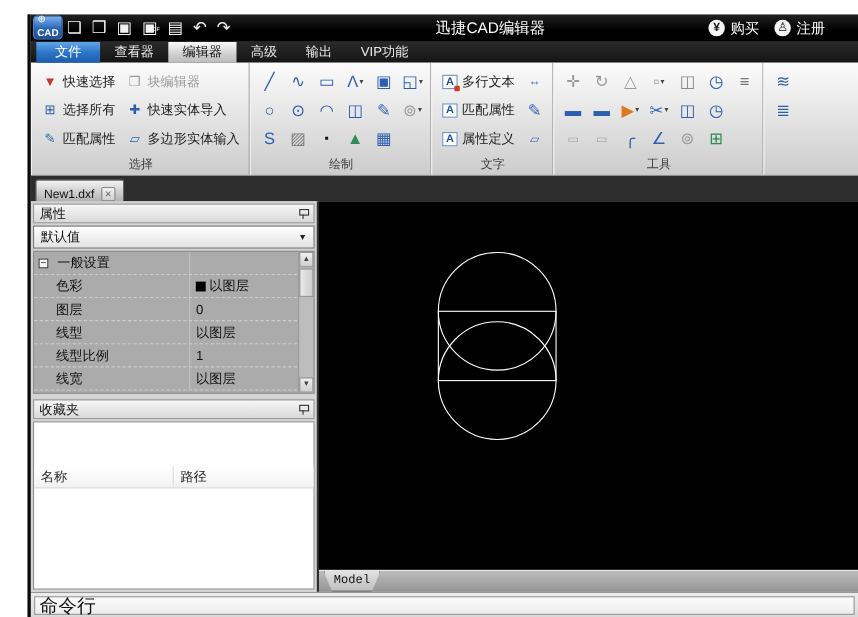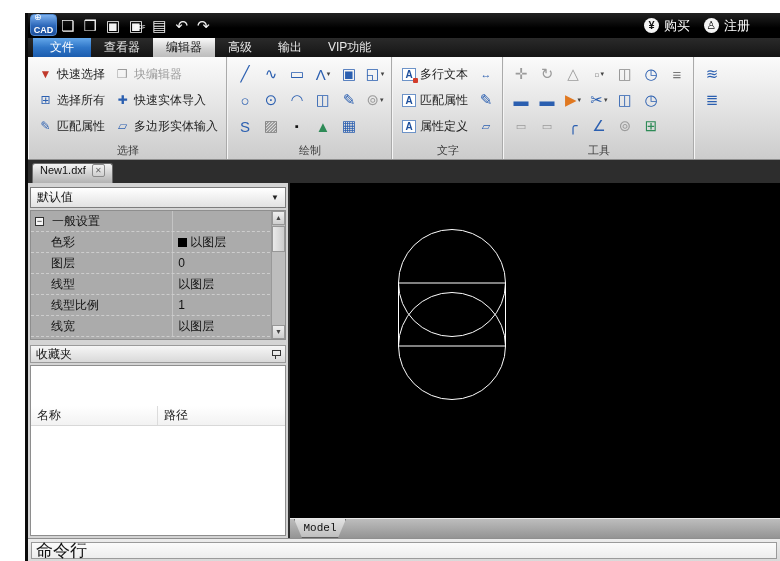--- a/index.html
+++ b/index.html
@@ -46,21 +46,21 @@
            font-size:15px; cursor:pointer; }
   .gicon.small { font-size:11px; }
   .gicon.disabled { cursor:default; }
   .drop { font-size:7px; color:#444; margin-left:1px; }
   .a-icon { display:inline-block; min-width:14px; height:13px; background:#fff; border:1px solid #6d93c8;
             color:#1d4f9c; font-size:10px; font-weight:bold; text-align:center; line-height:12px; position:relative; }
   .a-icon .badge { position:absolute; right:-3px; bottom:-3px; width:5px; height:5px; background:#d23c2a; border-radius:1px; }
 
   
   .tabbar { height:23px; background:#2d2d2d; display:flex; align-items:flex-end; padding-left:4px; }
-  .doc-tab { height:20px; display:flex; align-items:flex-start; gap:6px; padding:0 7px;
+  .doc-tab { height:20px; display:flex; align-items:flex-end; gap:6px; padding:0 7px;
              background:linear-gradient(#f4f4f4,#cfcfcf 55%,#b2b2b2);
              border:1px solid #6b6b6b; border-bottom:none; border-radius:3px 3px 0 0;
              font-size:11px; color:#111; cursor:pointer; }
   .tab-close { width:13px; height:13px; background:linear-gradient(#f2f2f2,#cfcfcf);
                border:1px solid #8a8a8a; border-radius:2px; font-size:8px; line-height:11px;
                text-align:center; color:#666; cursor:pointer; }
 
   
   .main { display:flex; height:355px; }
   .left-col { width:262px; background:#d4d4d4; border-right:2px solid #2f2f2f; padding:2px 2px 0 2px; display:flex; flex-direction:column; }
@@ -118,20 +118,21 @@
     </div>
     <div class="qat" id="qat">
         <span class="qicon">❏</span>
         <span class="qicon">❒</span>
         <span class="qicon">▣</span>
         <span class="qicon">▣<small>PDF</small></span>
         <span class="qicon">▤</span>
         <span class="qicon">↶</span>
         <span class="qicon">↷</span>
       </div>
+    <div class="win-title">迅捷CAD编辑器</div>
     <div class="account">
       <div class="acct-btn">
         <span class="acct-ico">¥</span>
         <span>购买</span>
       </div>
       <div class="acct-btn">
         <span class="acct-ico">♙</span>
         <span>注册</span>
       </div>
     </div>
@@ -378,20 +379,24 @@
   <div class="tabbar">
     <div class="doc-tab">
       <span>New1.dxf</span>
       <span class="tab-close">✕</span>
     </div>
   </div>
 
   <div class="main">
     <div class="left-col">
 
+      <div class="panel-header">
+        <span>属性</span>
+        <span class="pin"></span>
+      </div>
 
       <div class="combo">
         <span>默认值</span>
         <span class="arr">▼</span>
       </div>
 
       <div class="prop-grid" id="prop-grid">
           <div class="prow group-row">
             <div class="plabel">
               <span class="collapse-box">−</span>

